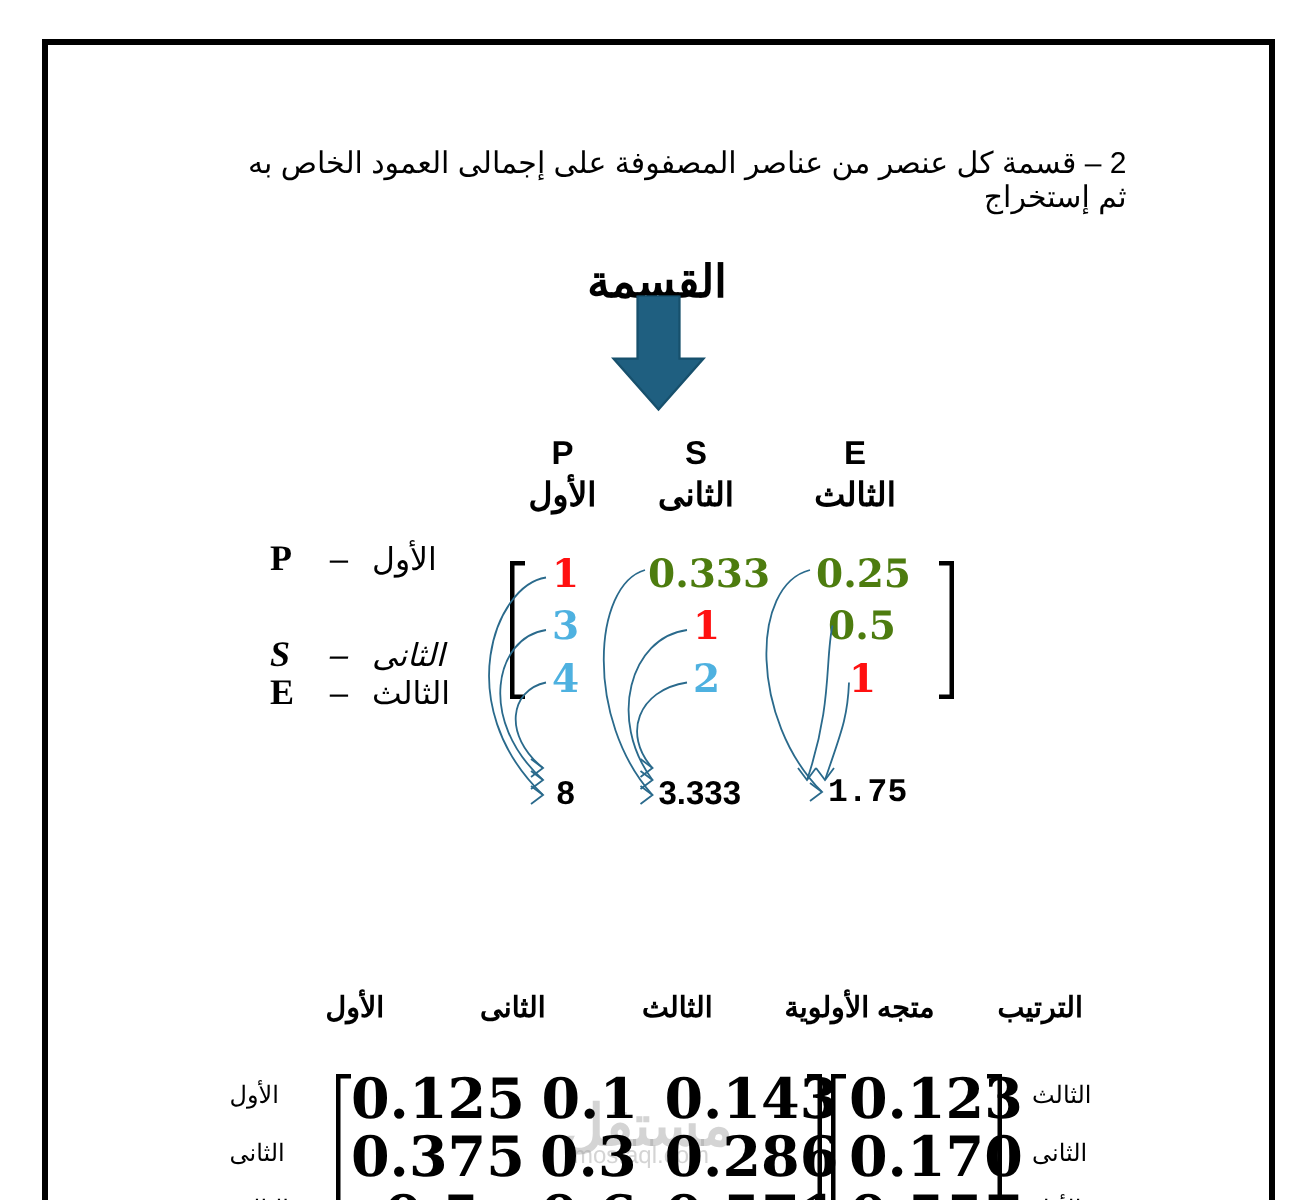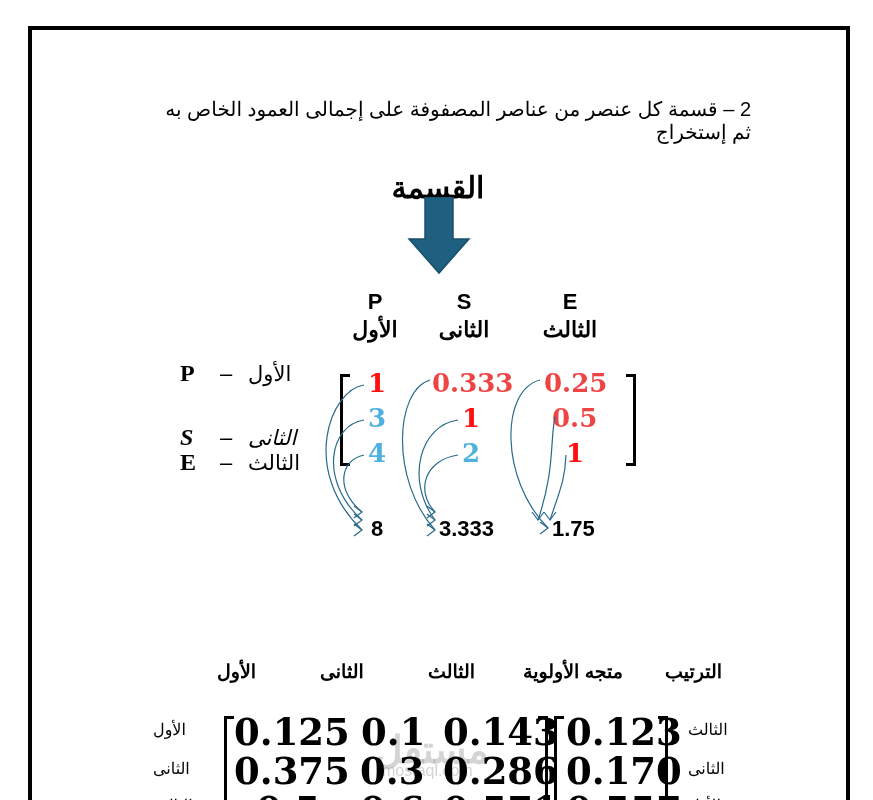--- a/index.html
+++ b/index.html
@@ -13,21 +13,21 @@
   .colhead { font-size: 22px; font-weight: bold; text-align: center; width: 90px; }
   .colhead .en { display: block; line-height: 28px; }
   .colhead .ar { display: block; line-height: 28px; font-size: 22px; }
   .rowlab { left: 180px; font-size: 22px; width: 130px; white-space: nowrap; }
   .rowlab .en { font-family: "Liberation Serif", serif; font-weight: bold; font-size: 24px; display: inline-block; width: 24px; }
   .rowlab .dash { display: inline-block; width: 44px; text-align: center; }
   .rowlab .ar { font-family: "Liberation Sans", sans-serif; font-size: 21px; }
   .mval { font-size: 26px; font-family: "DejaVu Serif", "Liberation Serif", serif; font-weight: bold; }
   .red { color: #ff1010; }
   .blue { color: #4eb1e0; }
-  .gray { color: #ef4444; }
+  .gray { color: #4d7c0f; }
   .sum { font-size: 22px; font-weight: bold; }
   .brk { position: absolute; border: 3px solid #000; }
   .bl { border-right: none; width: 7px; }
   .br { border-left: none; width: 7px; }
   .hdr2 { top: 660px; font-size: 19px; font-weight: bold; }
   .m2 { font-family: "DejaVu Serif", "Liberation Serif", serif; font-weight: bold; font-size: 37px; }
   .rl2 { font-size: 16px; }
   .watermark { left: 375px; top: 728px; color: rgba(160,160,160,0.45); font-size: 38px; font-weight: bold; }
   .watermark2 { left: 382px; top: 762px; color: rgba(160,160,160,0.45); font-size: 16px; }
 </style>
@@ -105,21 +105,21 @@
     <path d="M427,514 L435,520 L427,526"></path>
     <path d="M427,506 L435,512 L427,518"></path>
     <path d="M540,522 L548,528 L540,534"></path>
     <path d="M532,512 L538,520 L544,512"></path>
     <path d="M544,512 L550,520 L556,512"></path>
   </g>
 </svg>
 
 <div class="abs sum" style="left:371px; top:516px;">8</div>
 <div class="abs sum" style="left:439px; top:516px;">3.333</div>
-<div class="abs sum" style="left:552px; top:516px;">1.75</div>
+<div class="abs sum" style="left:552px; top:516px;font-family:Liberation Mono, monospace;">1.75</div>
 
 <div class="abs hdr2 rtl" style="left:665px;">الترتيب</div>
 <div class="abs hdr2 rtl" style="left:523px;">متجه الأولوية</div>
 <div class="abs hdr2 rtl" style="left:428px;">الثالث</div>
 <div class="abs hdr2 rtl" style="left:320px;">الثانى</div>
 <div class="abs hdr2 rtl" style="left:217px;">الأول</div>
 
 <div class="abs rl2 rtl" style="left:153px; top:720px;">الأول</div>
 <div class="abs rl2 rtl" style="left:153px; top:759px;">الثانى</div>
 <div class="abs rl2 rtl" style="left:153px; top:796px;">الثالث</div>

